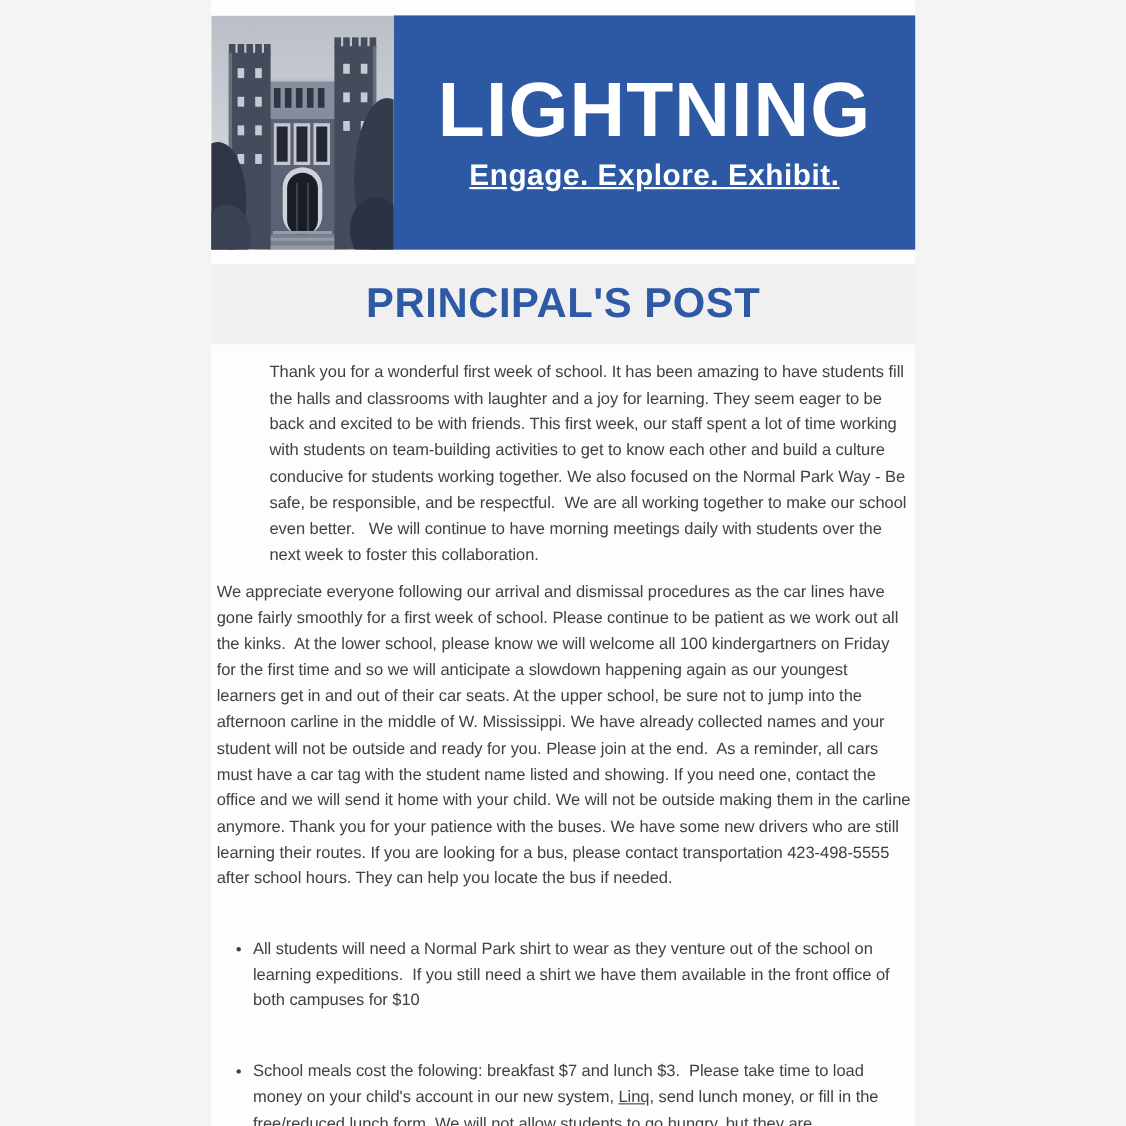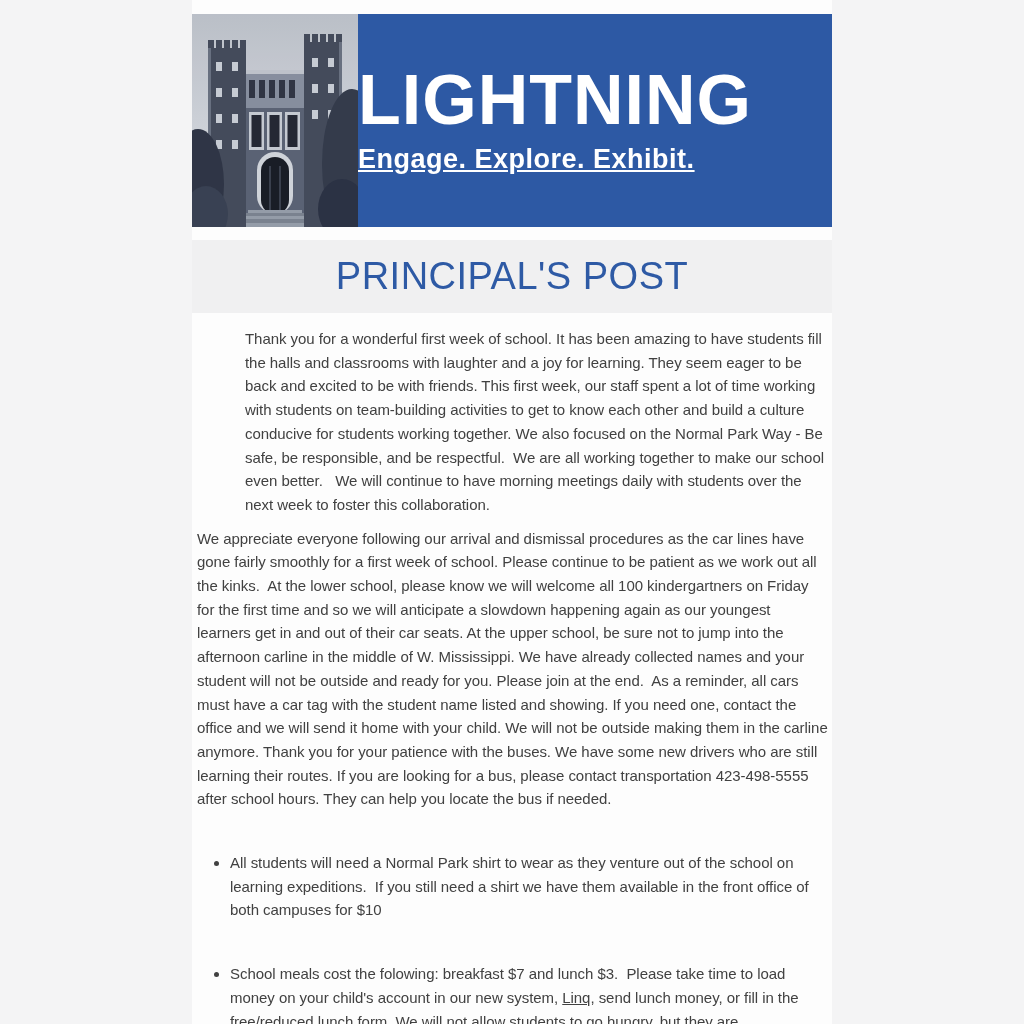--- a/index.html
+++ b/index.html
@@ -36,21 +36,21 @@
     flex:0 0 166px;
     overflow:hidden;
   }
   .banner-photo svg{display:block;}
   .banner-right{
     flex:1;
     background:var(--banner-blue);
     color:#ffffff;
     display:flex;
     flex-direction:column;
-    align-items:flex-start;
+    align-items:center;
     justify-content:center;
     text-align:center;
     padding-top:2px;
   }
   .banner-title1{
     font-size:70px;
     font-weight:bold;
     line-height:.9;
     letter-spacing:1px;
     white-space:nowrap;
@@ -75,21 +75,21 @@
   .heading-band{
     margin-top:13px;
     height:73px;
     background:var(--heading-bg);
     display:flex;
     align-items:center;
     justify-content:center;
   }
   .heading-band h1{
     font-size:38px;
-    font-weight:normal;
+    font-weight:bold;
     letter-spacing:.5px;
     color:var(--heading-blue);
     white-space:nowrap;
   }
   
   .article{
     padding:2px 4px 0 5px;
     font-size:15px;
     line-height:23.7px;
     letter-spacing:-.05px;

